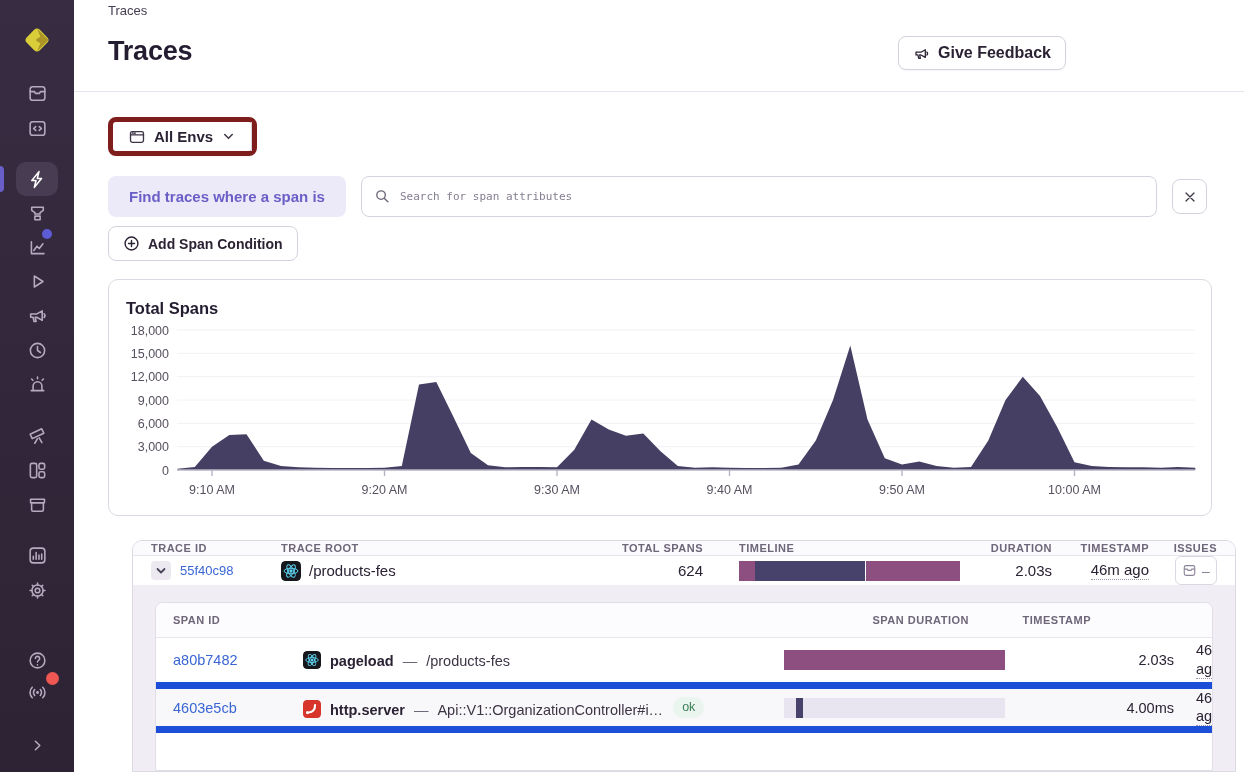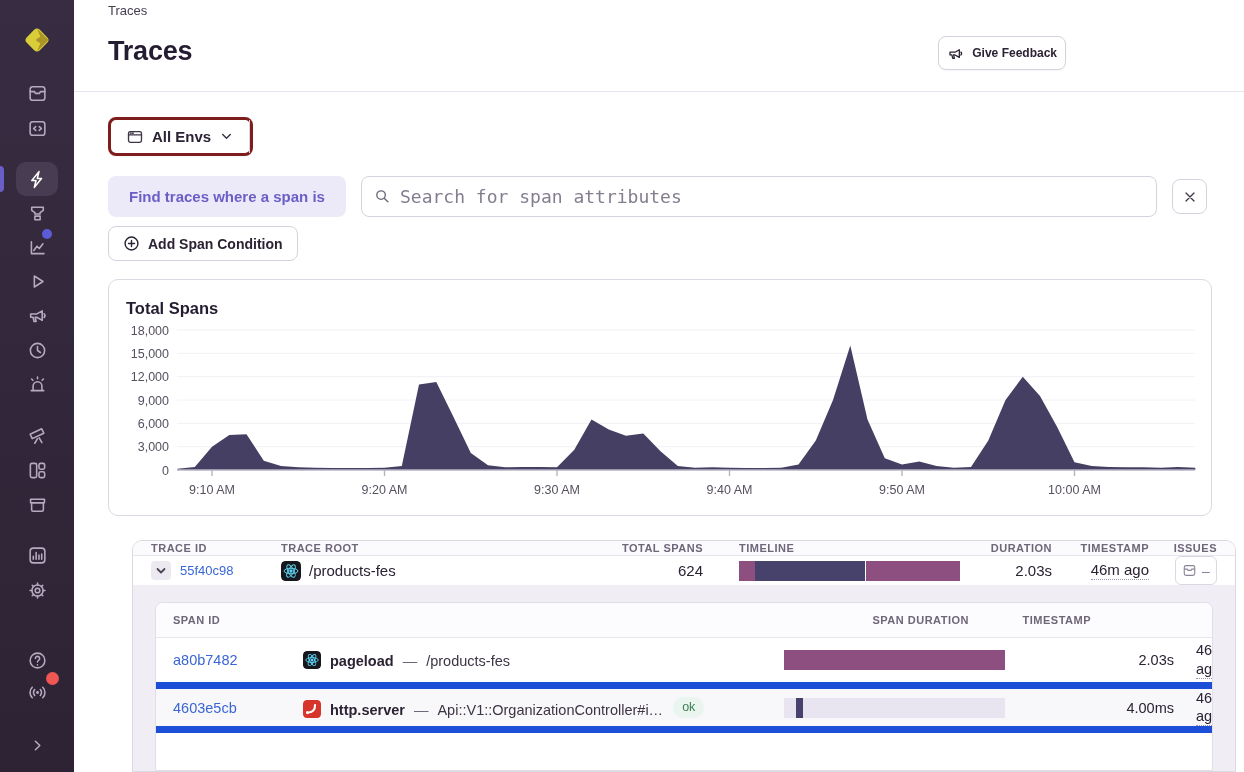--- a/index.html
+++ b/index.html
@@ -20,42 +20,42 @@
   .active-indicator { position:absolute; left:0; top:166px; width:4px; height:26px;
     border-radius:0 4px 4px 0; }
   .nav-dot { position:absolute; border-radius:50%; }
   .dot-blue { width:10px; height:10px; right:7px; top:-3px; }
   .dot-red  { width:13px; height:13px; right:0px; top:-5px; }
 
   
   .main { position:absolute; left:74px; top:0; width:1025px; height:772px; background:#fff; }
   .breadcrumb { position:absolute; left:34px; top:3px; font-size:13px; color:#443c4f; cursor:pointer; }
   .page-title { position:absolute; left:34px; top:36px; font-size:27px; font-weight:bold; color:#241c30; letter-spacing:-0.2px; }
-  .feedback-btn { position:absolute; right:33px; top:36px; height:34px; padding:0 8px;
+  .feedback-btn { position:absolute; right:33px; top:36px; height:34px; padding:0 14px;
     background:#fff; border:1px solid #d6d1dc; border-radius:8px; display:flex; align-items:center; gap:8px;
-    font-size:12px; font-weight:bold; color:#2b2233; cursor:pointer; box-shadow:0 1px 2px rgba(43,34,51,.04); }
+    font-size:16px; font-weight:bold; color:#2b2233; cursor:pointer; box-shadow:0 1px 2px rgba(43,34,51,.04); }
   .feedback-btn svg { width:17px; height:17px; stroke:#2b2233; fill:none; stroke-width:1.5; stroke-linecap:round; stroke-linejoin:round; }
   .header-divider { position:absolute; left:0; top:91px; width:1170px; height:1px; background:#e7e4ed; }
 
   .btn-icon { width:18px; height:18px; stroke:#3d3444; fill:none; stroke-width:1.5; stroke-linecap:round; stroke-linejoin:round; }
   .chev { width:15px; height:15px; stroke:#3d3444; fill:none; stroke-width:1.8; stroke-linecap:round; stroke-linejoin:round; }
 
   .filter-bar { position:absolute; left:34px; top:117px; height:39px; display:flex; align-items:stretch;
-    background:#fff; border:3px solid #7f1d1d; border-radius:8px; box-shadow:0 1px 2px rgba(43,34,51,.04); }
+    background:#fff; border:5px solid #7f1d1d; border-radius:8px; box-shadow:0 1px 2px rgba(43,34,51,.04); }
   .filter-btn { display:flex; align-items:center; gap:8px; padding:0 15px; font-size:15px; font-weight:bold;
     color:#2b2233; background:transparent; border:none; cursor:pointer; }
   .filter-sep { width:1px; background:#d9d5e0; }
 
   .where-chip { position:absolute; left:34px; top:176px; height:41px; padding:0 21px; display:flex; align-items:center;
     background:#ece9f8; border-radius:8px; font-size:15px; font-weight:bold; }
   .search-box { position:absolute; left:287px; top:176px; width:796px; height:41px; background:#fff;
     border:1px solid #d6d2dd; border-radius:8px; display:flex; align-items:center; padding:0 12px; gap:9px; }
   .search-box svg { width:17px; height:17px; stroke:#6e6679; fill:none; stroke-width:1.6; stroke-linecap:round; flex:none; }
   .search-box input { border:none; outline:none; flex:1; font-family:"DejaVu Sans Mono", monospace;
-    font-size:18px; color:#2b2233; background:transparent; }
+    font-size:11px; color:#2b2233; background:transparent; }
   .search-box input::placeholder { color:#847d90; }
   .clear-btn { position:absolute; left:1098px; top:179px; width:35px; height:35px; background:#fff;
     border:1px solid #d6d2dd; border-radius:8px; display:flex; align-items:center; justify-content:center; cursor:pointer; }
   .clear-btn svg { width:16px; height:16px; stroke:#3d3444; fill:none; stroke-width:1.6; stroke-linecap:round; }
   .add-btn { position:absolute; left:34px; top:226px; height:35px; padding:0 14px; background:#fff;
     border:1px solid #d6d2dd; border-radius:8px; display:flex; align-items:center; gap:8px;
     font-size:14px; font-weight:bold; color:#2b2233; cursor:pointer; }
   .add-btn svg { width:17px; height:17px; stroke:#2b2233; fill:none; stroke-width:1.5; stroke-linecap:round; }
 
   

